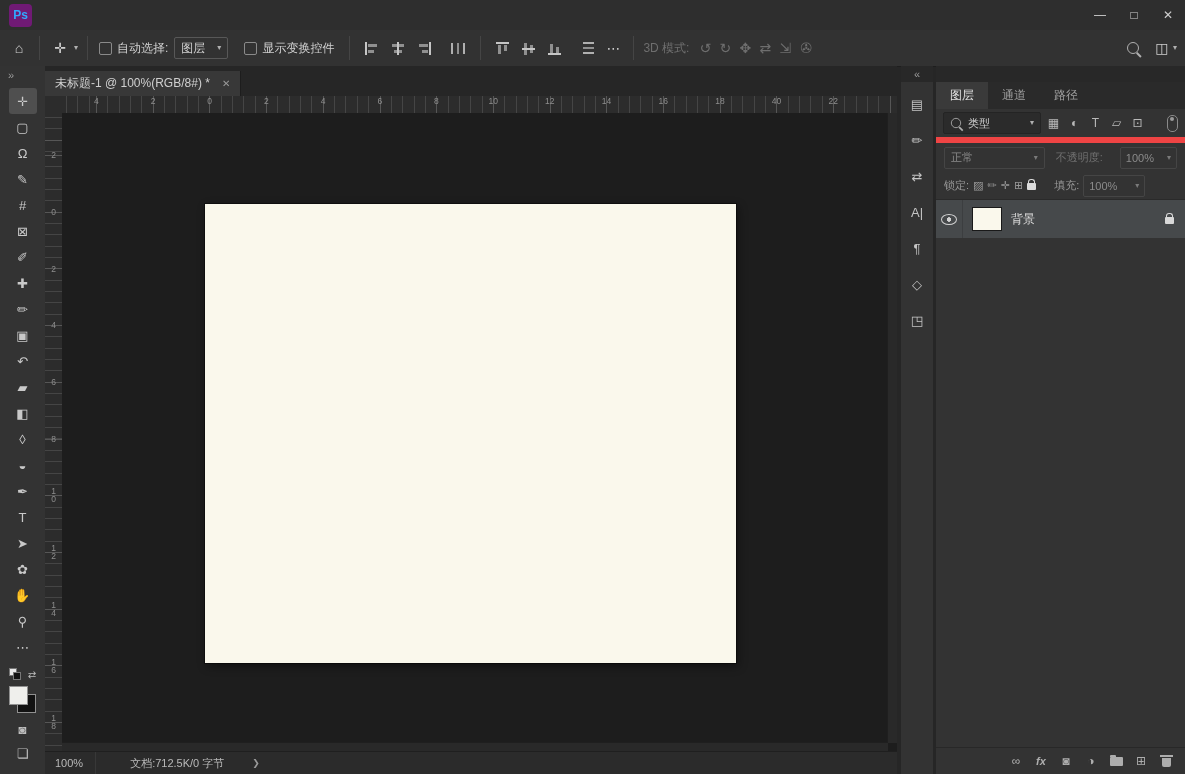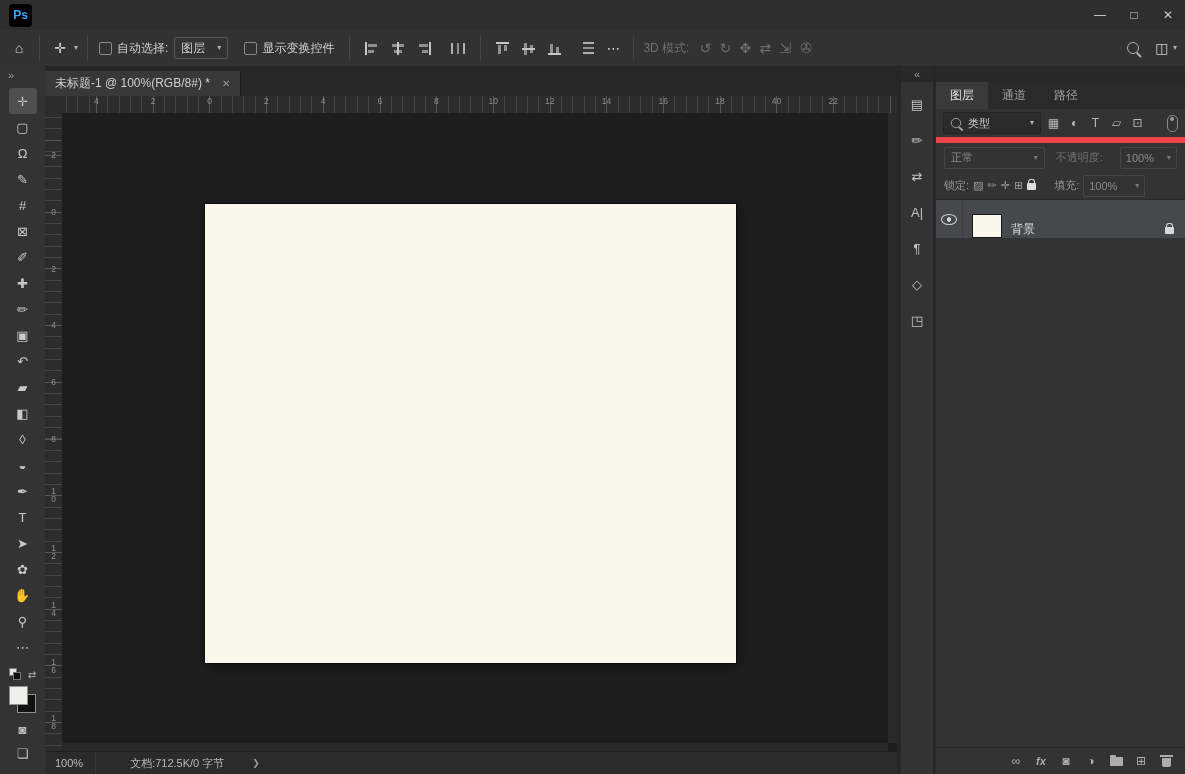--- a/index.html
+++ b/index.html
@@ -138,21 +138,21 @@
   .lock-row{height:27px;flex:0 0 27px;display:flex;align-items:center;padding:0 8px;gap:4px;font-size:11px;
     border-bottom:1px solid #2a2a2a;}
   .lock-label{color:#9a9a9a;}
   .lock-ic{color:#9a9a9a;font-size:11px;line-height:1;}
   .ic-padlock{display:inline-block;position:relative;width:9px;height:7px;background:currentColor;border-radius:1px;margin-top:4px;}
   .ic-padlock::before{content:"";position:absolute;left:1px;top:-4px;width:5px;height:4px;
     border:1.5px solid currentColor;border-bottom:0;border-radius:3px 3px 0 0;}
   .lock-full{color:#dcdcdc;}
   .fill-label{margin-left:14px;color:#9a9a9a;}
   .layers-list{flex:1;background:#333;overflow:hidden;}
-  .layer-row{height:38px;display:flex;align-items:flex-end;background:#46494b;}
+  .layer-row{height:38px;display:flex;align-items:center;background:#46494b;}
   .eye-cell{width:26px;height:100%;display:flex;align-items:center;justify-content:center;border-right:1px solid #3c3e40;}
   .ic-eye{display:block;width:14px;height:9px;border:1px solid #d2d2d2;border-radius:50%;
     background:radial-gradient(circle at center,#d2d2d2 0 2px,transparent 2.5px);}
   .layer-thumb{width:28px;height:22px;margin:0 9px;border:1px solid #191919;flex:0 0 28px;}
   .layer-name{font-size:12px;color:#dcdcdc;}
   .layer-lock{margin-left:auto;margin-right:11px;color:#d8d8d8;}
   .panel-footer{height:26px;flex:0 0 26px;border-top:1px solid #282828;display:flex;align-items:center;
     justify-content:flex-end;padding:0 12px;gap:11px;color:#adadad;font-size:12px;}
   .footer-ic{min-width:14px;text-align:center;line-height:1;}
   .fx{font-style:italic;font-weight:bold;font-size:11px;}
@@ -160,21 +160,21 @@
   .ic-folder::before{content:"";position:absolute;left:0;top:-2px;width:6px;height:2px;background:#adadad;border-radius:1px 1px 0 0;}
   .ic-trash{display:inline-block;width:9px;height:9px;background:#adadad;border-radius:0 0 2px 2px;position:relative;margin-top:4px;}
   .ic-trash::before{content:"";position:absolute;left:-2px;top:-3px;width:13px;height:2px;background:#adadad;}
 </style>
 </head>
 <body>
 
 <div id="app">
 
   <div class="menubar">
-    <div class="ps-logo" style="background: #000000; color: rgb(49, 168, 255);">Ps</div>
+    <div class="ps-logo" style="background: #701a75; color: rgb(49, 168, 255);">Ps</div>
     <div class="win-controls">
       <div class="win-btn">—</div>
       <div class="win-btn">□</div>
       <div class="win-btn">✕</div>
     </div>
   </div>
 
   <div class="optionsbar">
     <span class="opt-icon">⌂</span>
     <span class="opt-sep"></span>

